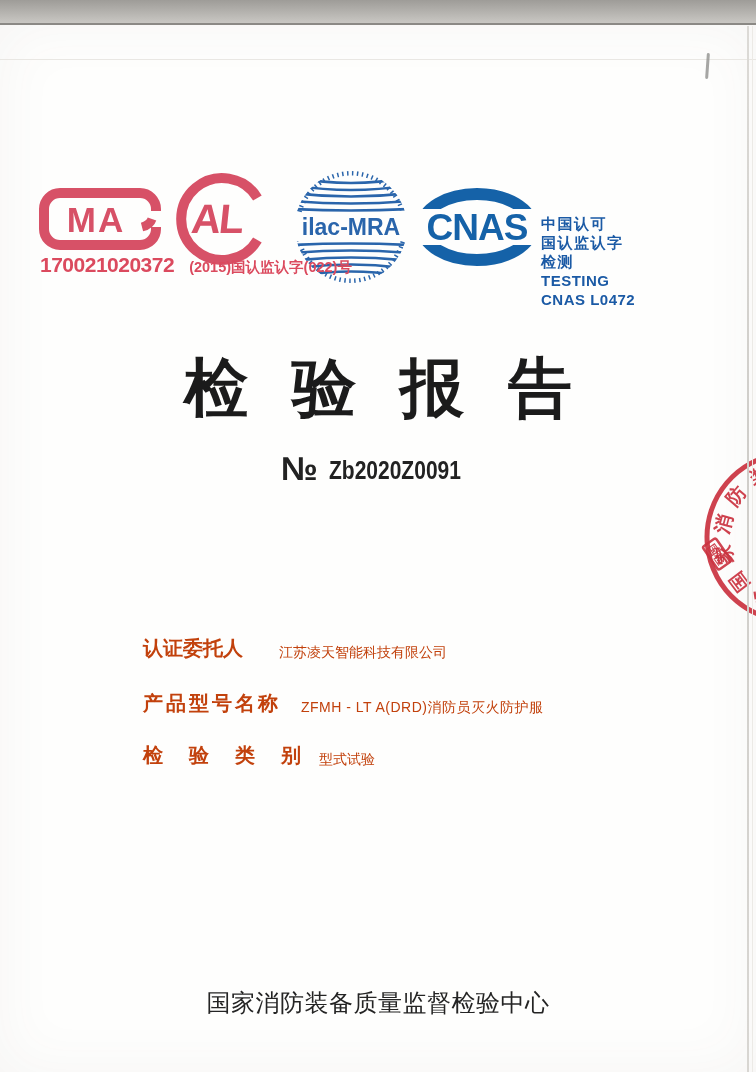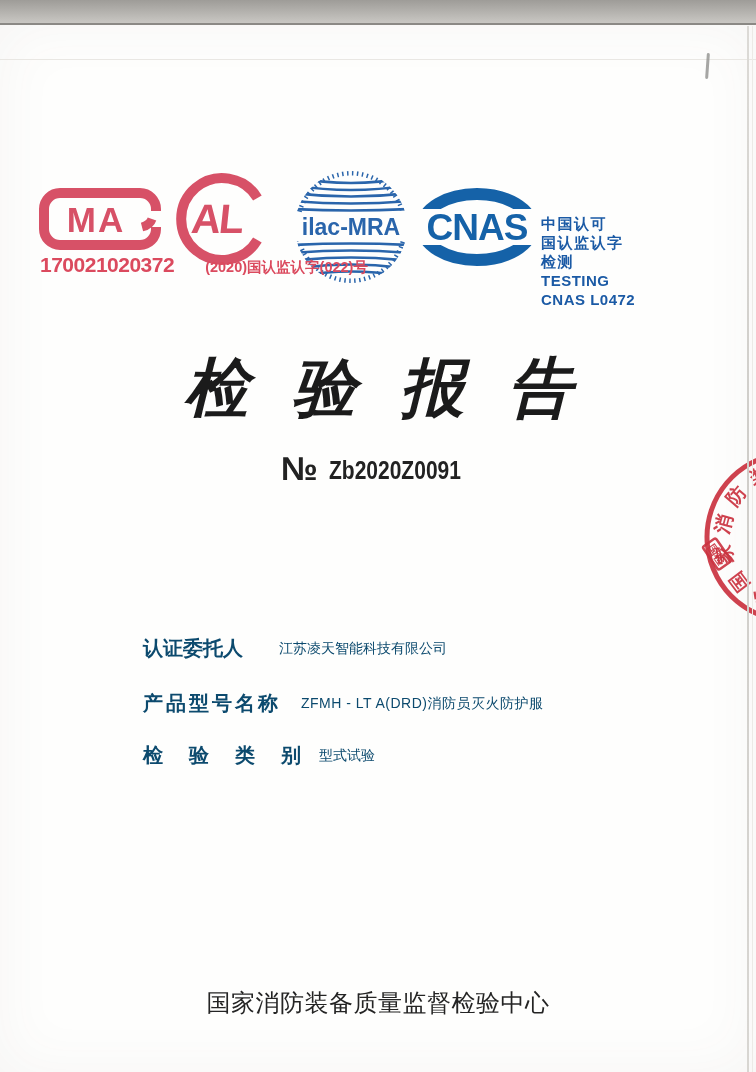--- a/index.html
+++ b/index.html
@@ -31,44 +31,44 @@
   .ilac-logo{left:290px;top:144px;}
   .cnas-logo{left:416px;top:160px;}
   .cnas-text{
     position:absolute;left:541px;top:153px;color:#1b5aa5;
     font-size:15px;font-weight:700;line-height:19px;letter-spacing:1.5px;margin-top:36px;
   }
   .cnas-text .lat{letter-spacing:.5px;}
 
   .cert-numbers{
     position:absolute;left:40px;top:228px;display:flex;align-items:baseline;
-    color:#db4a5e;white-space:nowrap;gap:16px;
+    color:#db4a5e;white-space:nowrap;
   }
   .cert-num{font-size:21px;font-weight:800;letter-spacing:-.5px;}
   .cert-label{font-size:14.5px;font-weight:700;margin-left:15px;letter-spacing:0;}
 
   .title{
     position:absolute;top:320px;left:0;width:756px;margin:0;text-align:center;
     font-size:64px;font-weight:700;color:#1b1b1b;
-    letter-spacing:44px;text-indent:44px;white-space:nowrap;font-style:italic;
+    letter-spacing:44px;text-indent:44px;white-space:nowrap;
   }
 
   .report-no{
     position:absolute;left:281px;top:427px;display:flex;align-items:flex-end;
     color:#222;white-space:nowrap;
   }
   .no-symbol{font-size:33px;font-weight:800;line-height:1;}
   .no-value{font-size:25px;font-weight:600;line-height:1.15;margin-left:11px;
     transform:scaleX(.84);transform-origin:left bottom;letter-spacing:0;}
 
   .stamp{position:absolute;left:645px;top:405px;}
 
   .field-row{
-    position:absolute;left:143px;display:flex;align-items:center;
-    color:#0c4a6e;white-space:nowrap;
+    position:absolute;left:143px;display:flex;align-items:flex-end;
+    color:#c2410c;white-space:nowrap;
   }
   .field-row .label{font-size:20px;font-weight:600;}
   .field-row .value{font-size:14px;font-weight:500;}
   .row-1{top:610px;}
   .row-1 .label{letter-spacing:0;margin-right:36px;}
   .row-2{top:665px;}
   .row-2 .label{letter-spacing:3px;margin-right:20px;}
   .row-2 .value{letter-spacing:.5px;}
   .row-3{top:717px;}
   .row-3 .label{letter-spacing:26px;margin-right:-8px;}
@@ -135,21 +135,21 @@
   <div class="cnas-text">
     <div>中国认可</div>
     <div>国认监认字</div>
     <div>检测</div>
     <div class="lat">TESTING</div>
     <div class="lat">CNAS L0472</div>
   </div>
 
   <div class="cert-numbers">
     <span class="cert-num">170021020372</span>
-    <span class="cert-label">(2020)国认监认字(022)号</span>
+    <span class="cert-label">(2015)国认监认字(022)号</span>
   </div>
 
   <h1 class="title">检验报告</h1>
 
   <div class="report-no">
     <span class="no-symbol">№</span>
     <span class="no-value">Zb2020Z0091</span>
   </div>
 
   <svg class="stamp" width="220" height="220" viewBox="0 0 220 220">

